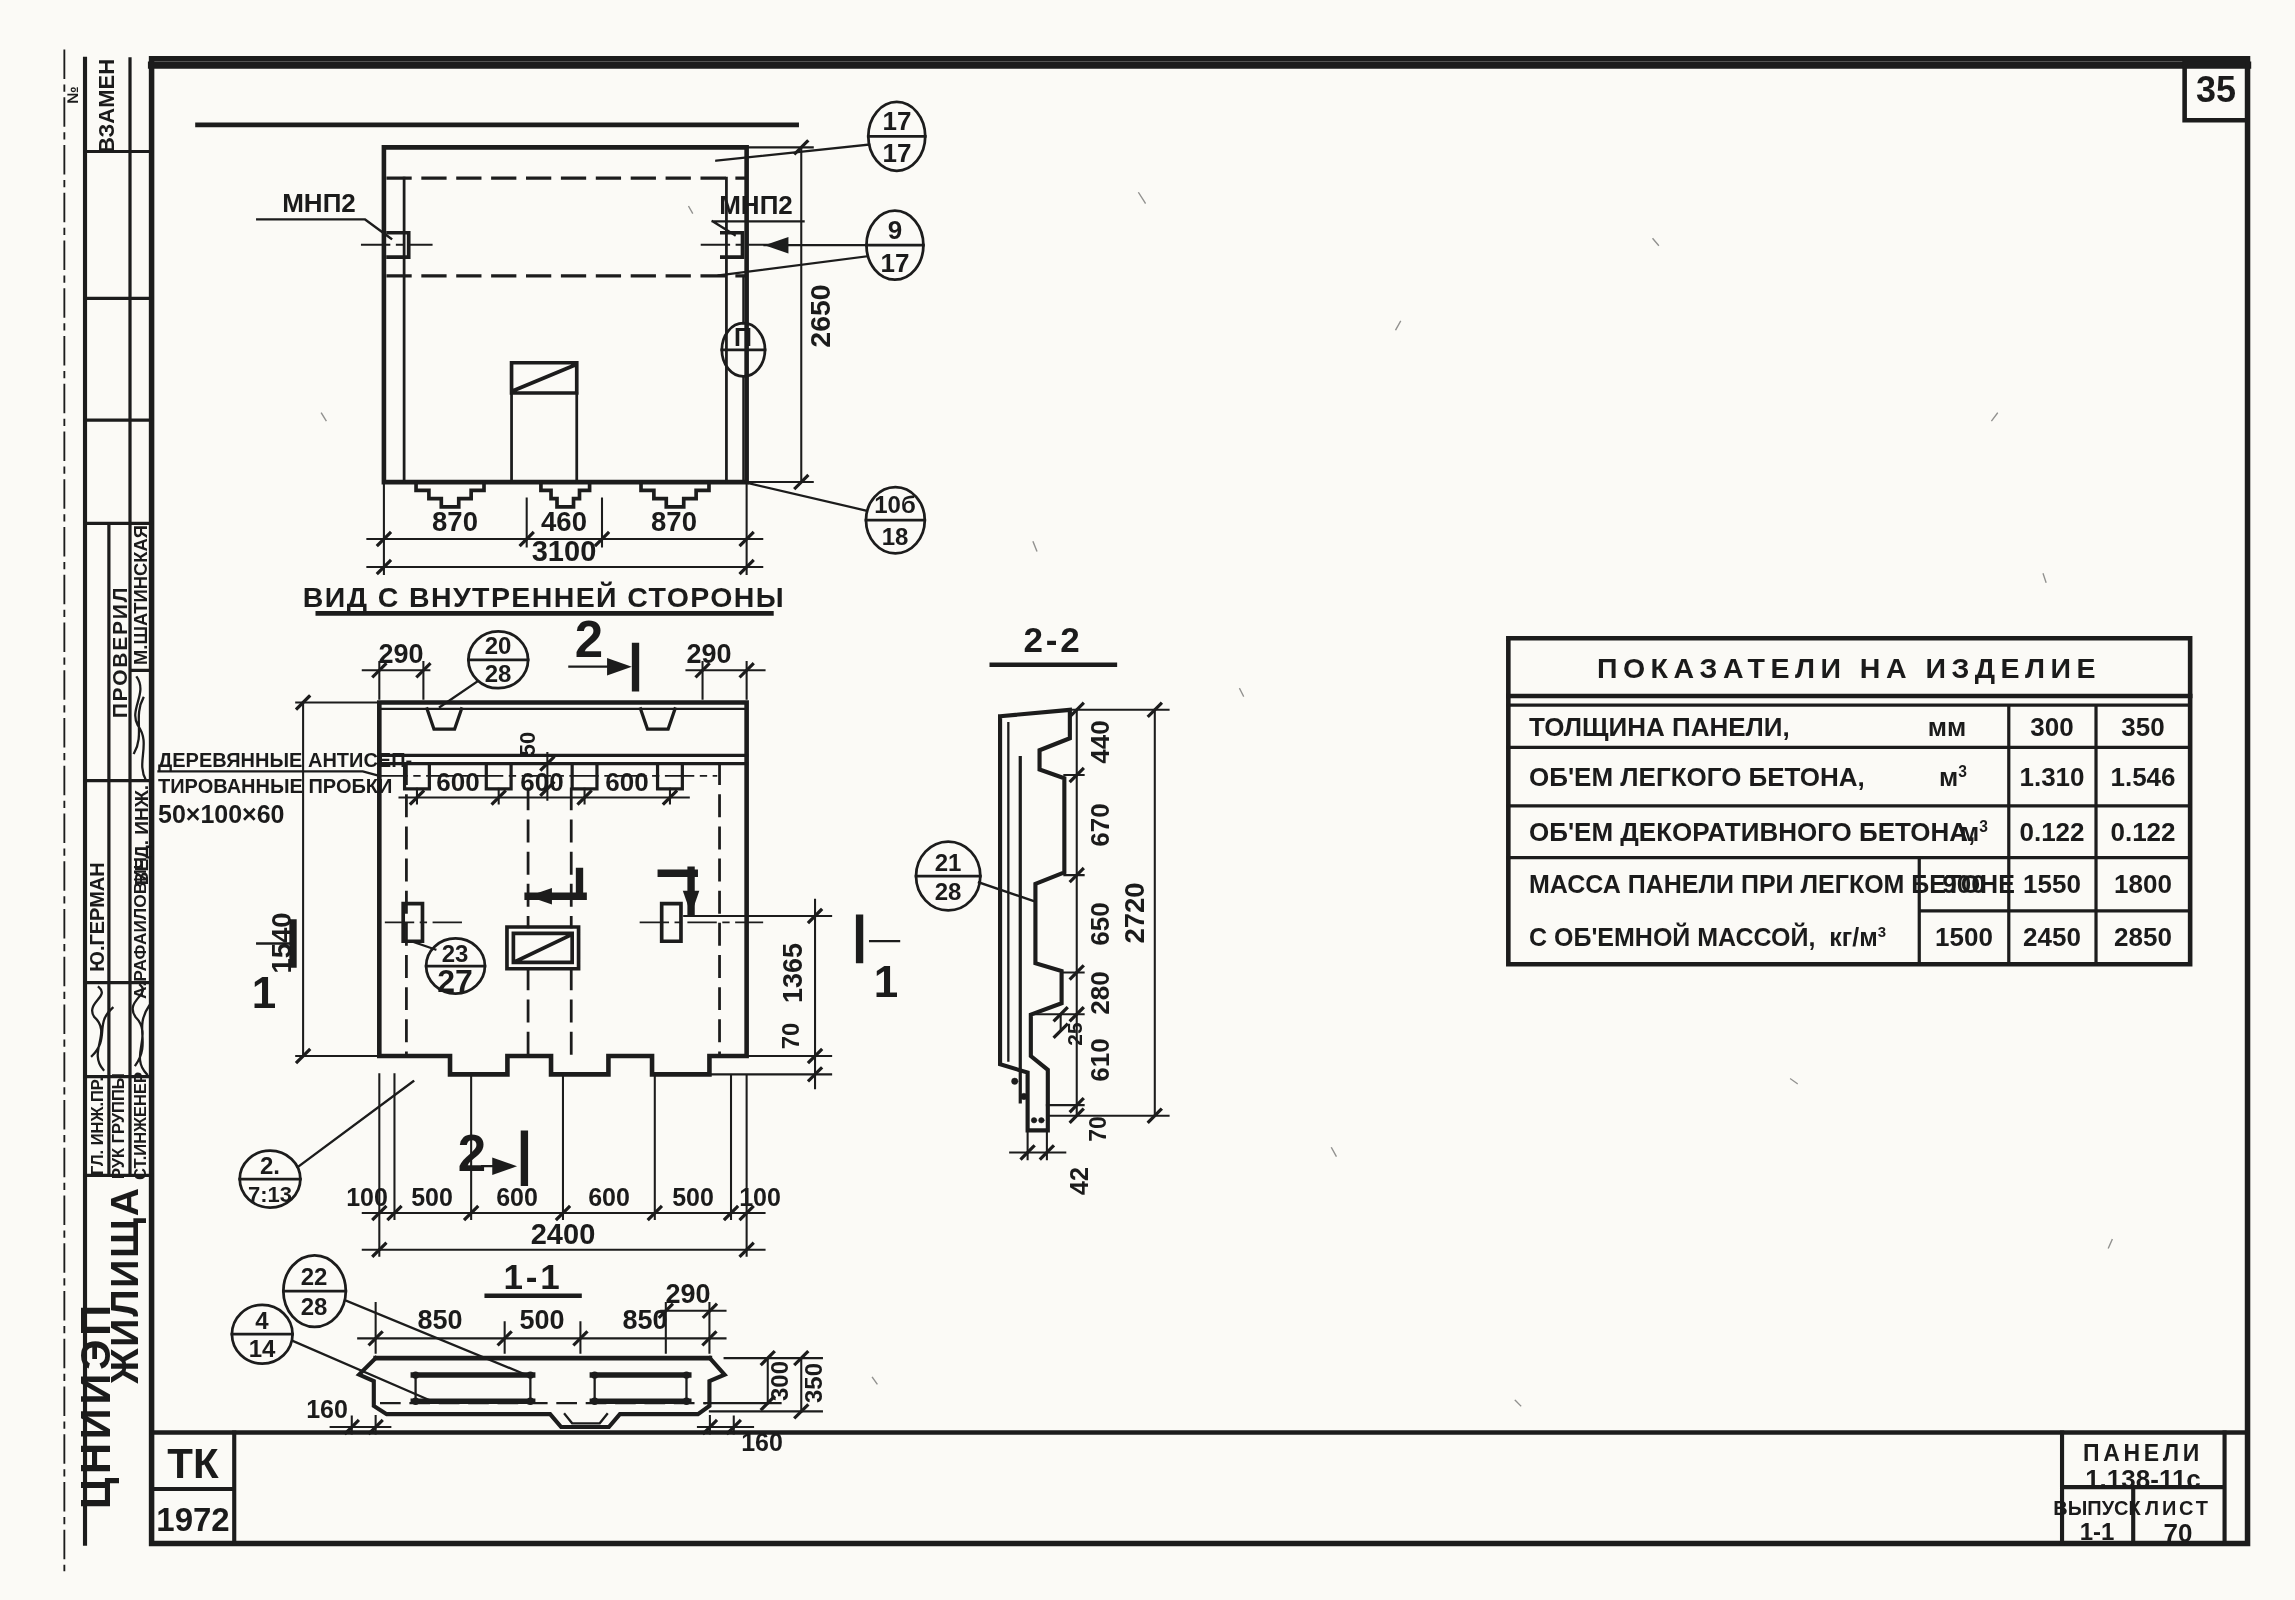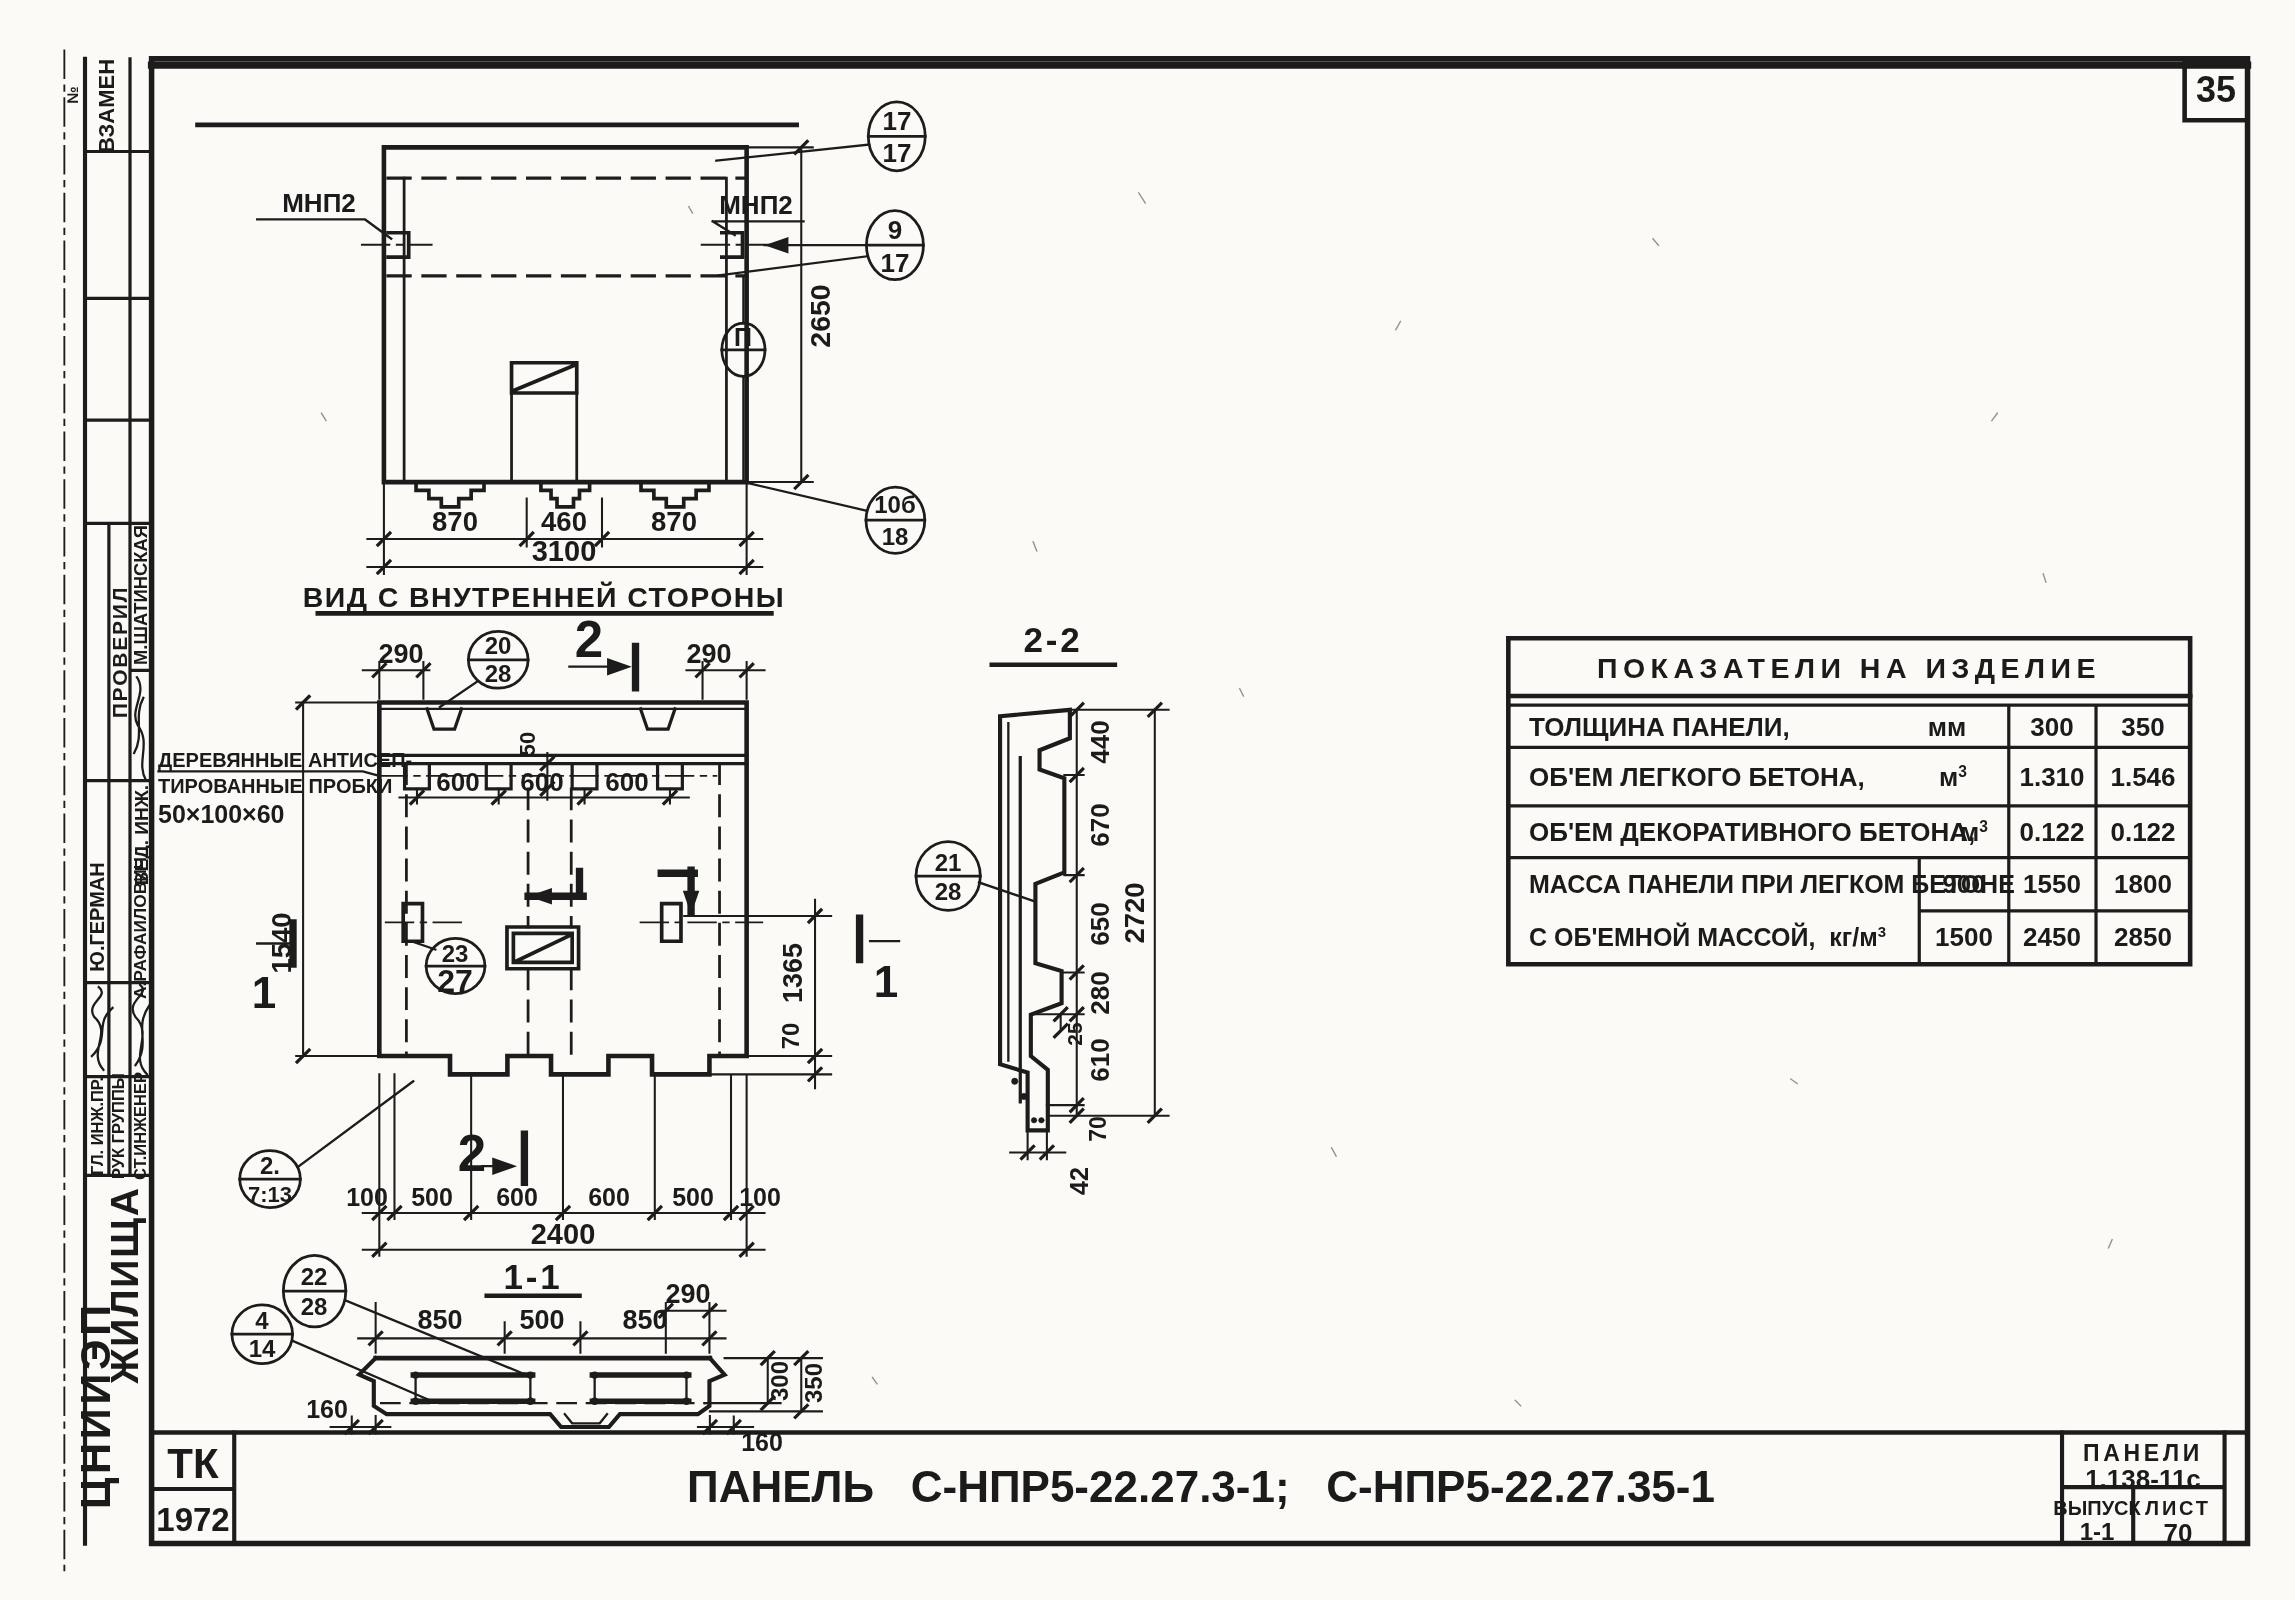--- a/index.html
+++ b/index.html
@@ -302,21 +302,20 @@
 <div class="t" style="left:2143px;top:832px;font-size:26px">0.122</div>
 <div class="t tl" style="left:1529px;top:884px;font-size:25px">МАССА ПАНЕЛИ ПРИ ЛЕГКОМ БЕТОНЕ</div>
 <div class="t tl pre" style="left:1529px;top:937px;font-size:25px"><span>С ОБ'ЕМНОЙ МАССОЙ,  кг/м</span><sup>3</sup></div>
 <div class="t" style="left:1964px;top:884px;font-size:26px">900</div>
 <div class="t" style="left:2052px;top:884px;font-size:26px">1550</div>
 <div class="t" style="left:2143px;top:884px;font-size:26px">1800</div>
 <div class="t" style="left:1964px;top:937px;font-size:26px">1500</div>
 <div class="t" style="left:2052px;top:937px;font-size:26px">2450</div>
 <div class="t" style="left:2143px;top:937px;font-size:26px">2850</div>
 
-<div class="t pre" style="left:1201px;top:1487px;font-size:44px">ПАНЕЛЬ   С-НПР5-22.27.3-1;   С-НПР5-22.27.35-1</div>
 <div class="t" style="left:193px;top:1464px;font-size:42px">ТК</div>
 <div class="t" style="left:193px;top:1519px;font-size:33px">1972</div>
 <div class="t" style="left:2143px;top:1453px;font-size:23px;letter-spacing:3.7px">ПАНЕЛИ</div>
 <div class="t" style="left:2143px;top:1479px;font-size:26px">1.138-11с</div>
 <div class="t" style="left:2097px;top:1508px;font-size:20px">ВЫПУСК</div>
 <div class="t" style="left:2097px;top:1532px;font-size:24px">1-1</div>
 <div class="t" style="left:2178px;top:1508px;font-size:20px;letter-spacing:2.8px">ЛИСТ</div>
 <div class="t" style="left:2178px;top:1533px;font-size:26px">70</div>
 
 <div class="t rot" style="left:73px;top:95px;font-size:15.6px">№</div>

